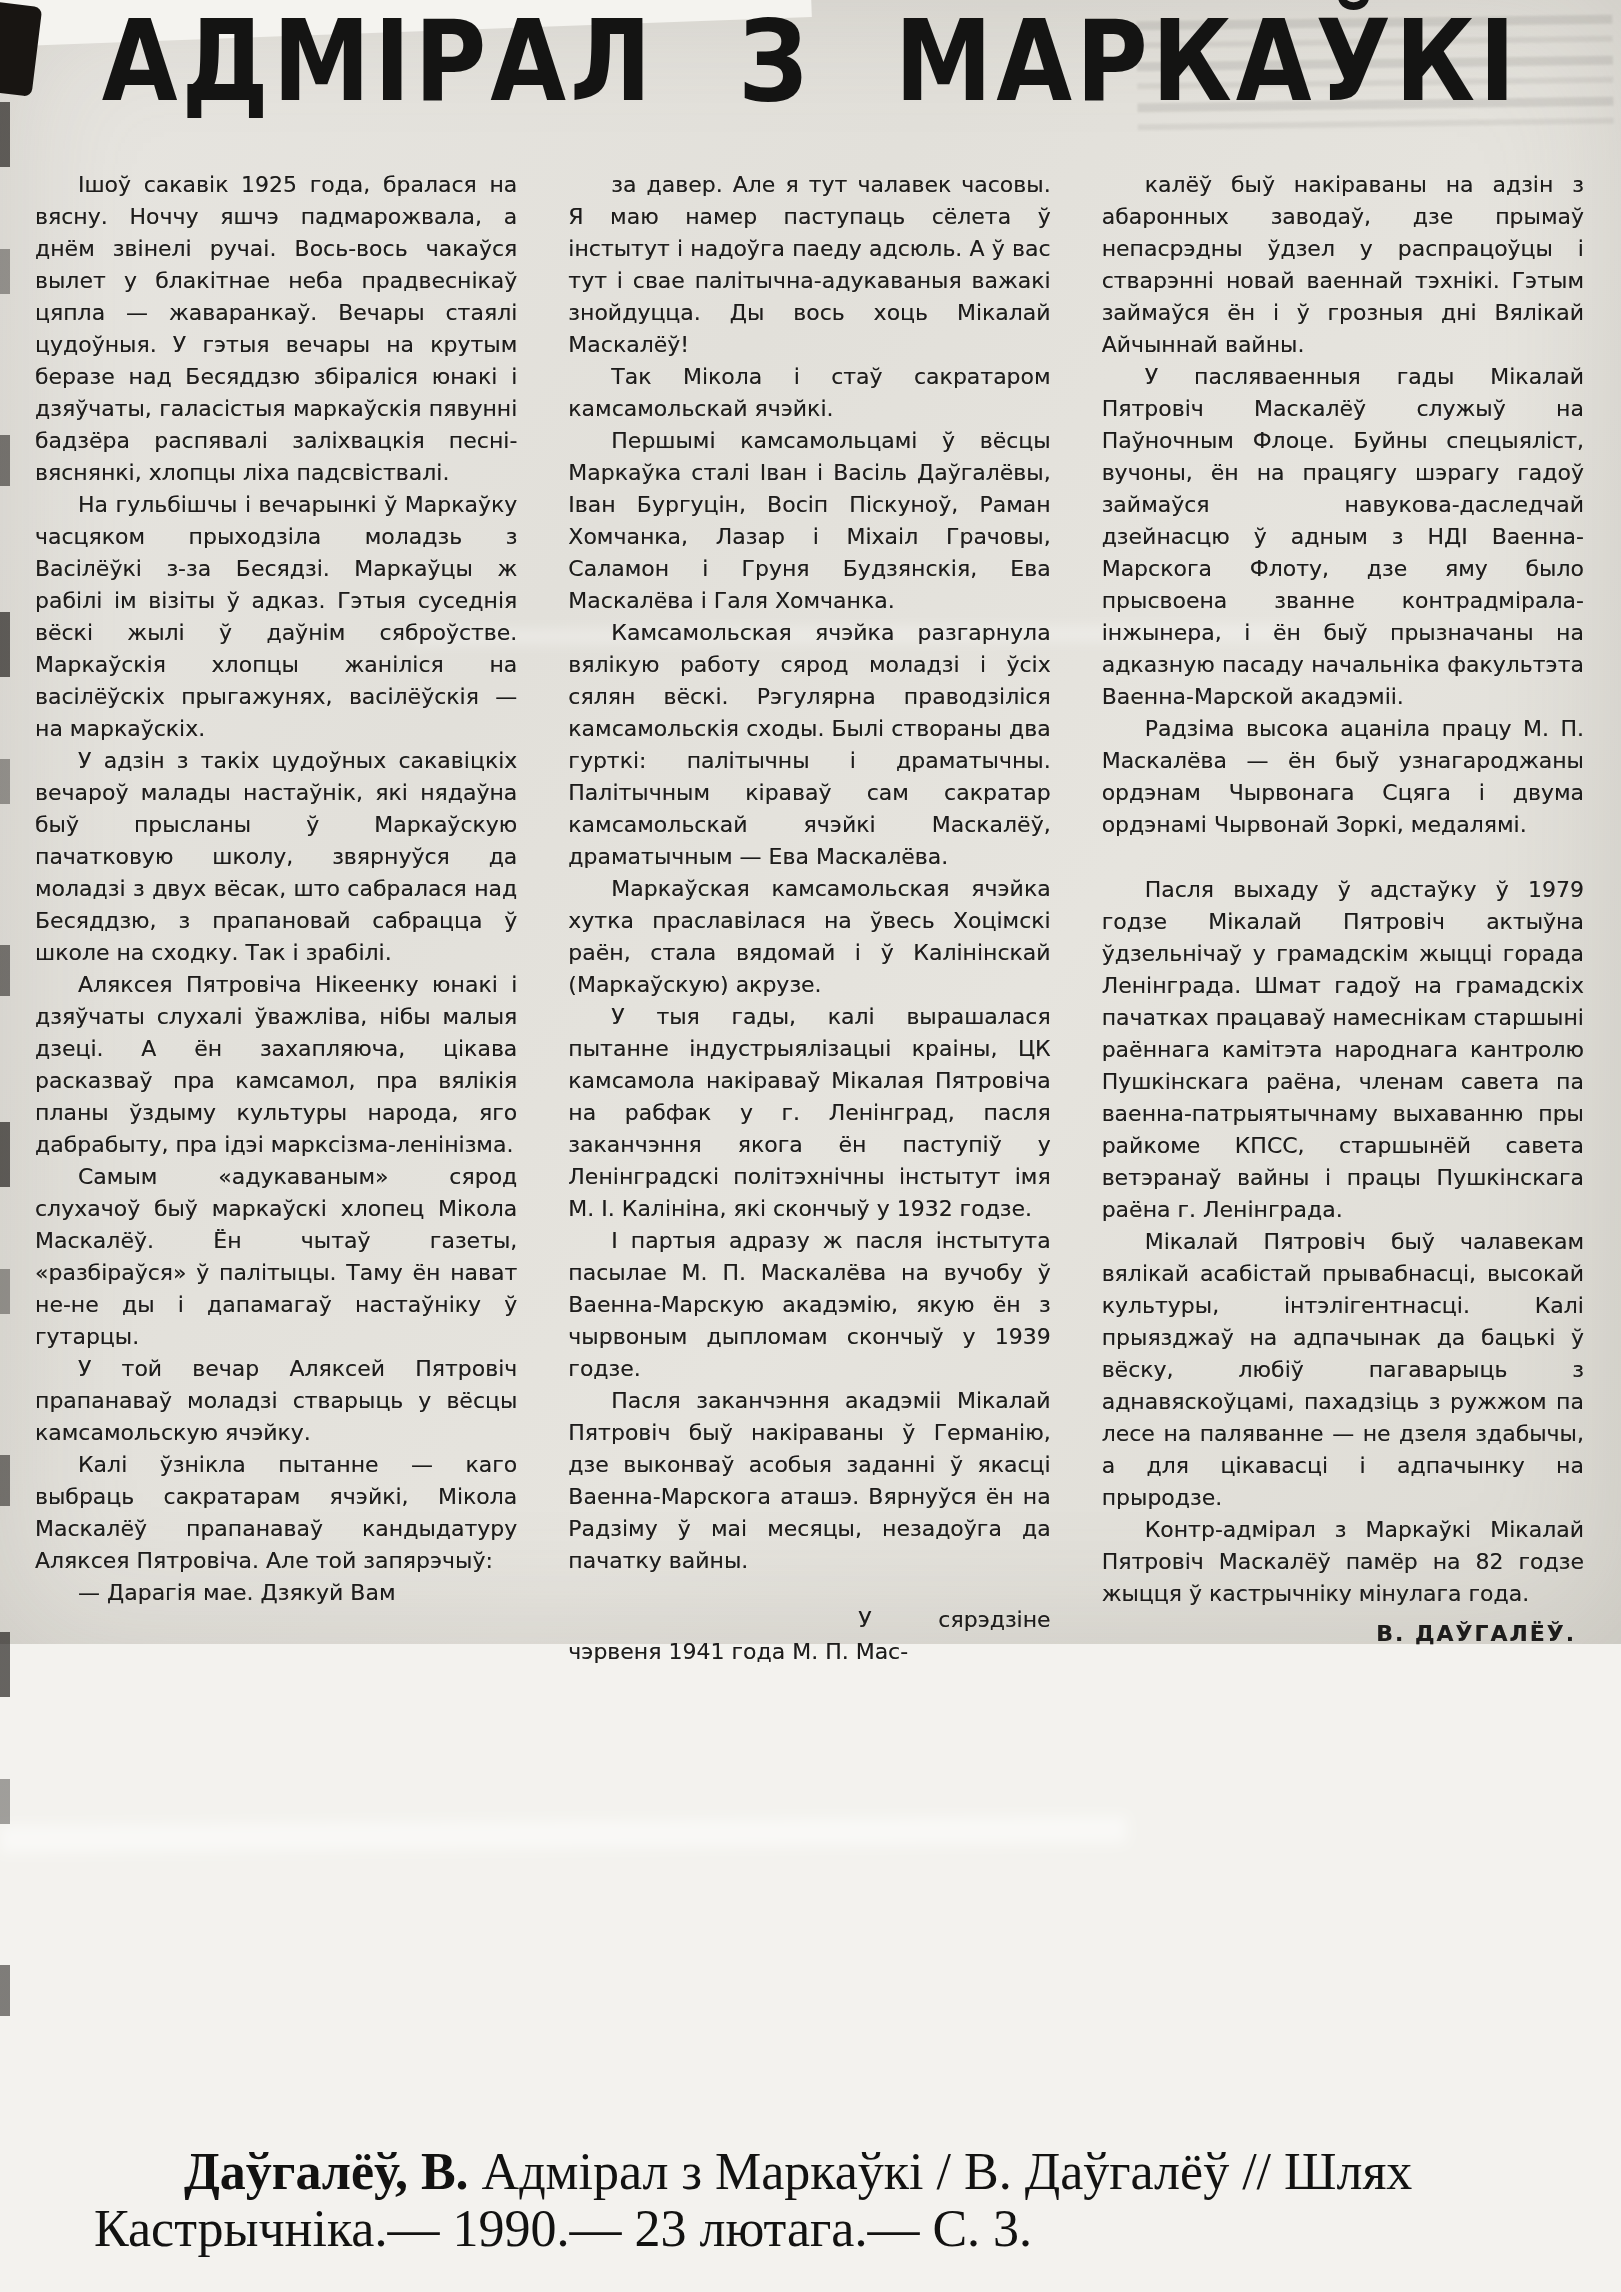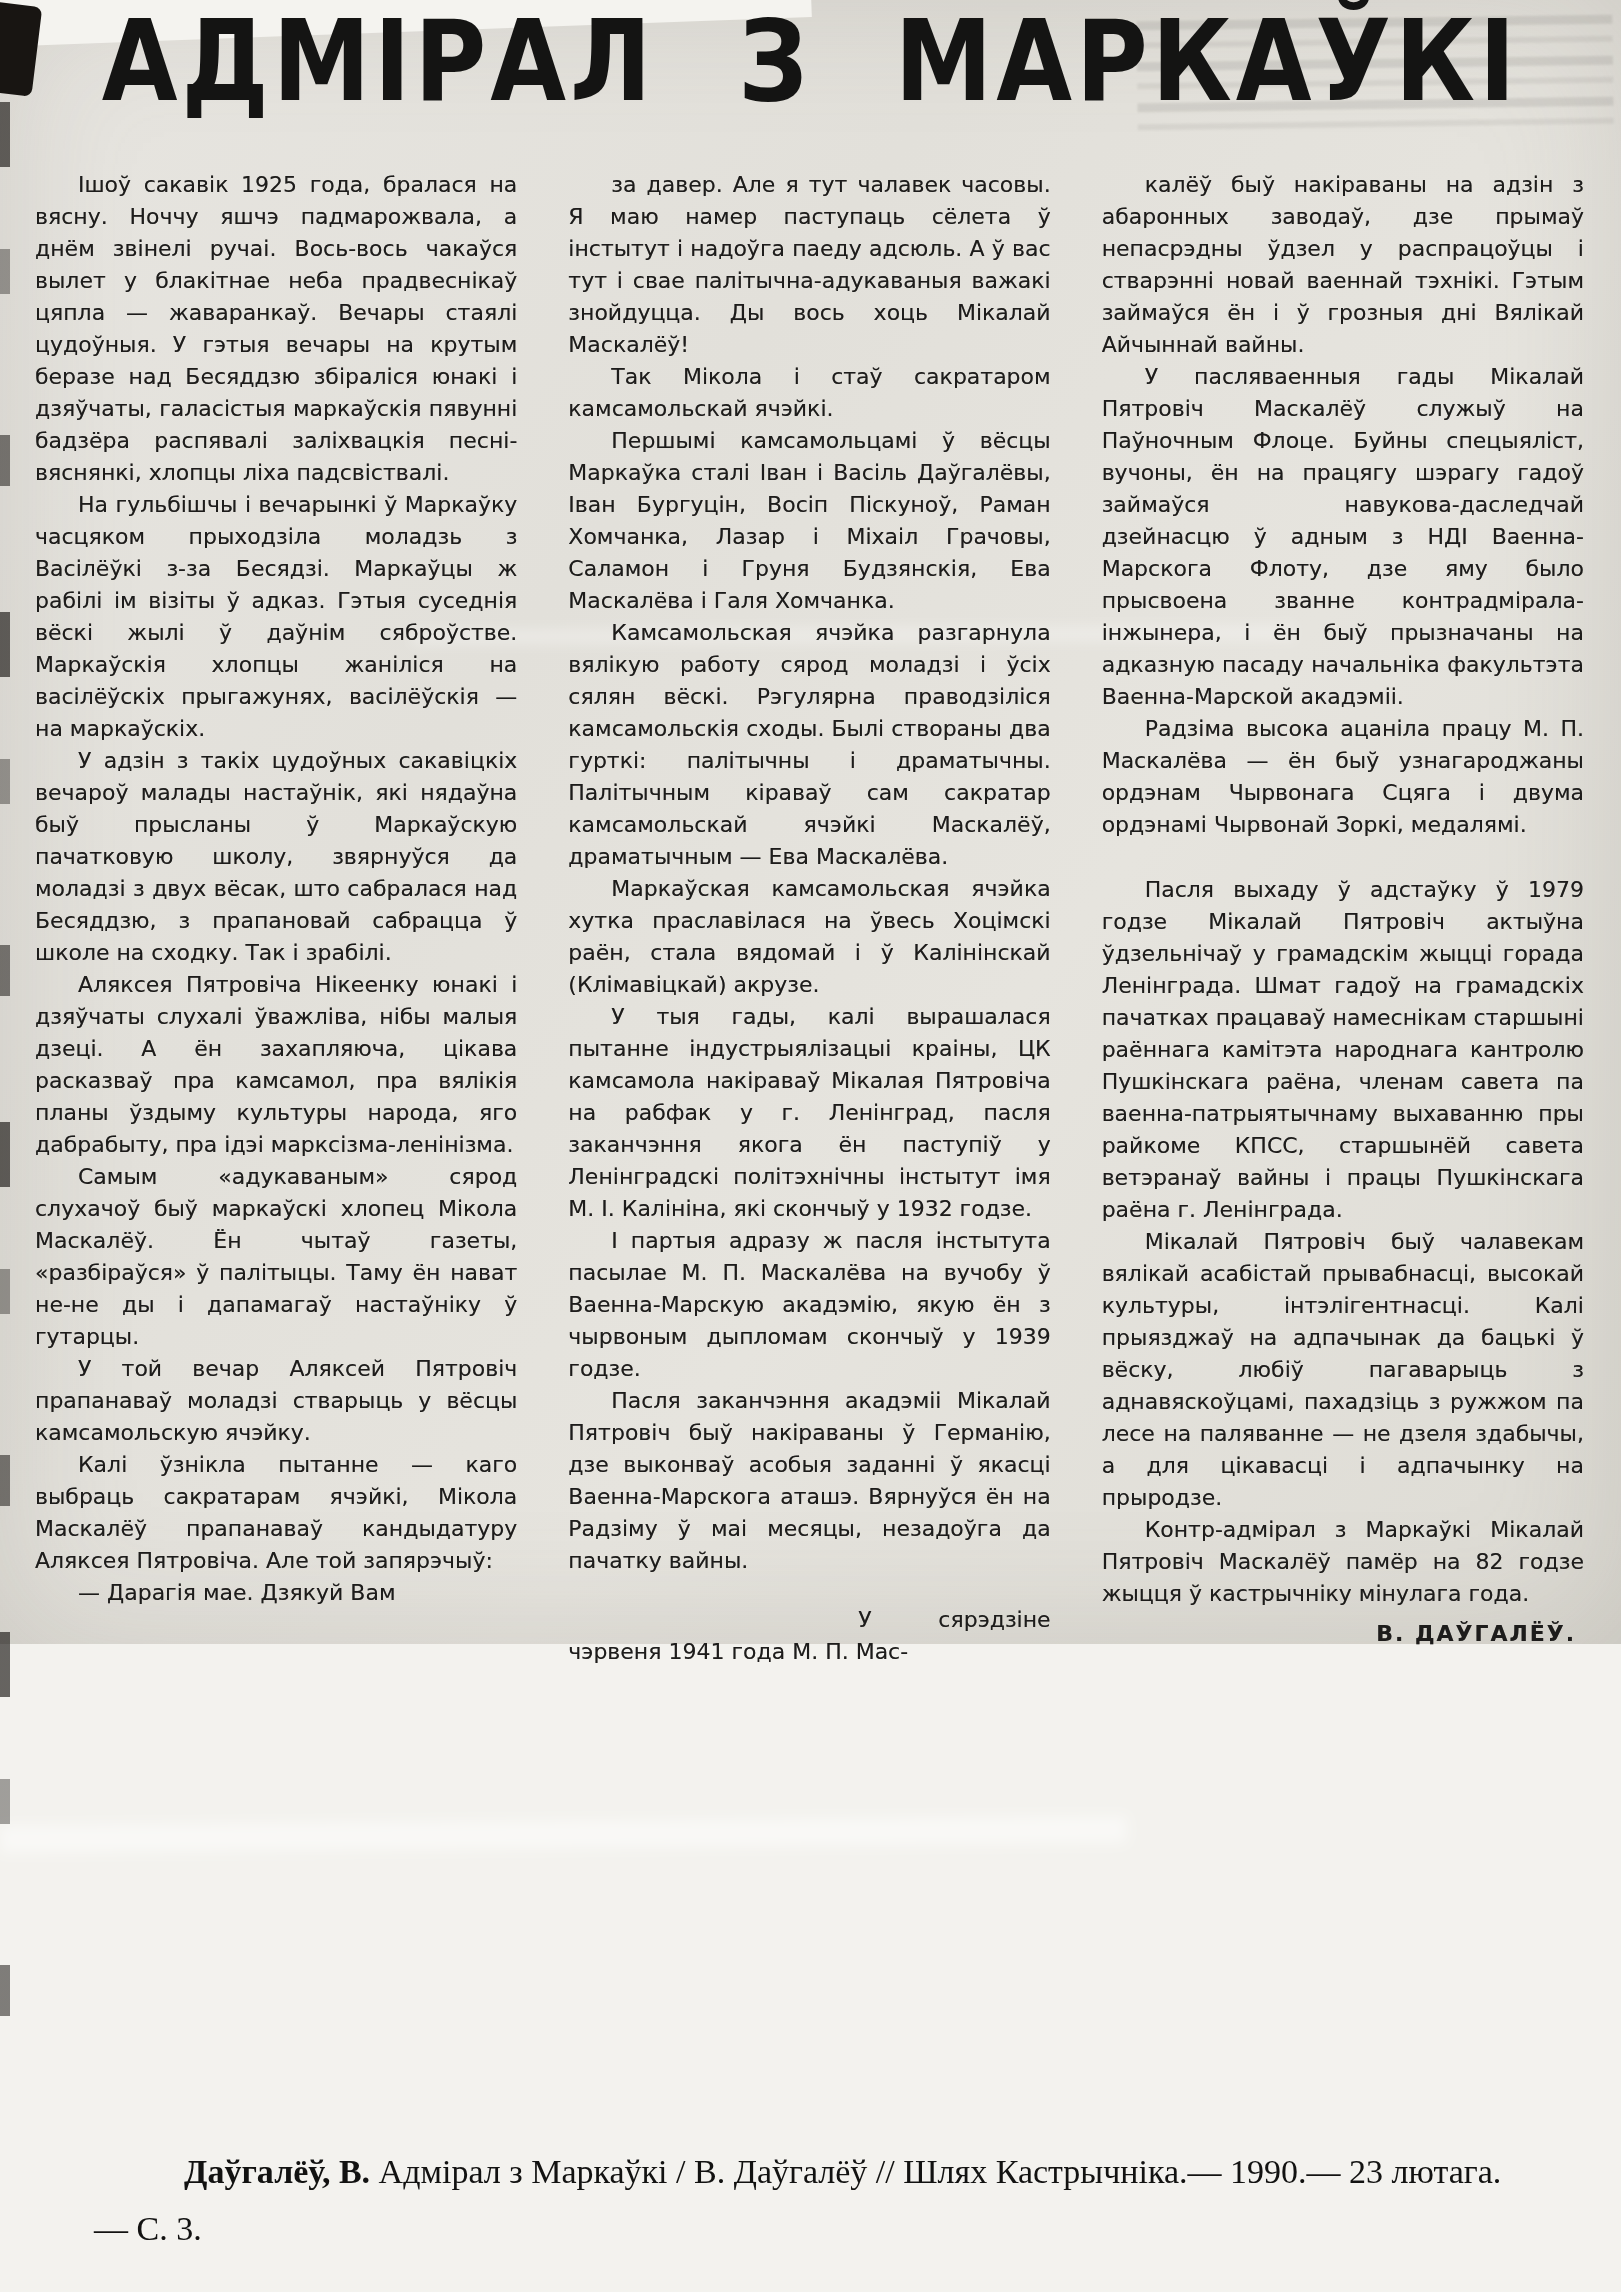--- a/index.html
+++ b/index.html
@@ -40,21 +40,21 @@
   .col[data-column="1"] p:nth-of-type(9){text-indent:290px;margin-top:27.4px;}
   
   .col[data-column="2"] p:nth-of-type(4){margin-top:33px;}
   .signature{
     text-align:right;font-weight:bold;letter-spacing:2px;
     margin-top:7.8px !important;text-indent:0 !important;padding-right:7.8px;
   }
   .citation{
     position:absolute;left:94px;top:2143px;width:1423px;
     font-family:"Liberation Serif",serif;
-    font-size:34px;line-height:57px;color:#121211;
+    font-size:52px;line-height:57px;color:#121211;
     text-indent:90px;text-align:left;
   }
   .cit-author{font-weight:bold;}
   
   .blob-tl{
     position:absolute;left:-13.7px;top:3.9px;width:51px;height:90px;
     background:#181512;border-radius:7.8px;transform:rotate(7deg);
   }
   .edge-left{
     position:absolute;left:-2.9px;top:102px;width:12.7px;height:1941px;opacity:.75;
@@ -99,21 +99,21 @@
         <p>Самым «адукаваным» сярод слухачоў быў маркаўскі хлопец Мікола Маскалёў. Ён чытаў газеты, «разбіраўся» ў палітыцы. Таму ён нават не-не ды і дапамагаў настаўніку ў гутарцы.</p>
         <p>У той вечар Аляксей Пятровіч прапанаваў моладзі стварыць у вёсцы камсамольскую ячэйку.</p>
         <p>Калі ўзнікла пытанне — каго выбраць сакратарам ячэйкі, Мікола Маскалёў прапанаваў кандыдатуру Аляксея Пятровіча. Але той запярэчыў:</p>
         <p>— Дарагія мае. Дзякуй Вам</p>
       </div>
     <div class="col" data-column="1">
         <p>за давер. Але я тут чалавек часовы. Я маю намер паступаць сёлета ў інстытут і надоўга паеду адсюль. А ў вас тут і свае палітычна-адукаваныя важакі знойдуцца. Ды вось хоць Мікалай Маскалёў!</p>
         <p>Так Мікола і стаў сакратаром камсамольскай ячэйкі.</p>
         <p>Першымі камсамольцамі ў вёсцы Маркаўка сталі Іван і Васіль Даўгалёвы, Іван Бургуцін, Восіп Піскуноў, Раман Хомчанка, Лазар і Міхаіл Грачовы, Саламон і Груня Будзянскія, Ева Маскалёва і Галя Хомчанка.</p>
         <p>Камсамольская ячэйка разгарнула вялікую работу сярод моладзі і ўсіх сялян вёскі. Рэгулярна праводзіліся камсамольскія сходы. Былі створаны два гурткі: палітычны і драматычны. Палітычным кіраваў сам сакратар камсамольскай ячэйкі Маскалёў, драматычным — Ева Маскалёва.</p>
-        <p>Маркаўская камсамольская ячэйка хутка праславілася на ўвесь Хоцімскі раён, стала вядомай і ў Калінінскай (Клімавіцкай) акрузе.</p>
+        <p>Маркаўская камсамольская ячэйка хутка праславілася на ўвесь Хоцімскі раён, стала вядомай і ў Калінінскай (Маркаўскую) акрузе.</p>
         <p>У тыя гады, калі вырашалася пытанне індустрыялізацыі краіны, ЦК камсамола накіраваў Мікалая Пятровіча на рабфак у г. Ленінград, пасля заканчэння якога ён паступіў у Ленінградскі політэхнічны інстытут імя М. І. Калініна, які скончыў у 1932 годзе.</p>
         <p>І партыя адразу ж пасля інстытута пасылае М. П. Маскалёва на вучобу ў Ваенна-Марскую акадэмію, якую ён з чырвоным дыпломам скончыў у 1939 годзе.</p>
         <p>Пасля заканчэння акадэміі Мікалай Пятровіч быў накіраваны ў Германію, дзе выконваў асобыя заданні ў якасці Ваенна-Марскога аташэ. Вярнуўся ён на Радзіму ў маі месяцы, незадоўга да пачатку вайны.</p>
         <p>У сярэдзіне чэрвеня 1941 года М. П. Мас-</p>
       </div>
     <div class="col" data-column="2">
         <p>калёў быў накіраваны на адзін з абаронных заводаў, дзе прымаў непасрэдны ўдзел у распрацоўцы і стварэнні новай ваеннай тэхнікі. Гэтым займаўся ён і ў грозныя дні Вялікай Айчыннай вайны.</p>
         <p>У пасляваенныя гады Мікалай Пятровіч Маскалёў служыў на Паўночным Флоце. Буйны спецыяліст, вучоны, ён на працягу шэрагу гадоў займаўся навукова-даследчай дзейнасцю ў адным з НДІ Ваенна-Марскога Флоту, дзе яму было прысвоена званне контрадмірала-інжынера, і ён быў прызначаны на адказную пасаду начальніка факультэта Ваенна-Марской акадэміі.</p>
         <p>Радзіма высока ацаніла працу М. П. Маскалёва — ён быў узнагароджаны ордэнам Чырвонага Сцяга і двума ордэнамі Чырвонай Зоркі, медалямі.</p>
         <p>Пасля выхаду ў адстаўку ў 1979 годзе Мікалай Пятровіч актыўна ўдзельнічаў у грамадскім жыцці горада Ленінграда. Шмат гадоў на грамадскіх пачатках працаваў намеснікам старшыні раённага камітэта народнага кантролю Пушкінскага раёна, членам савета па ваенна-патрыятычнаму выхаванню пры райкоме КПСС, старшынёй савета ветэранаў вайны і працы Пушкінскага раёна г. Ленінграда.</p>

